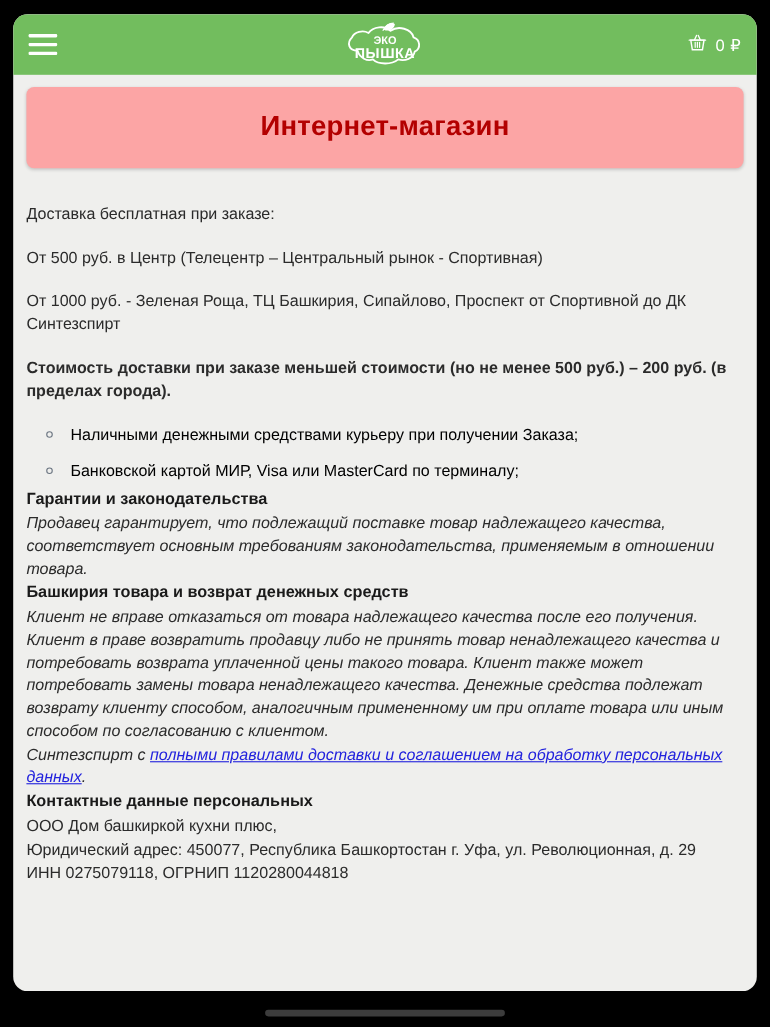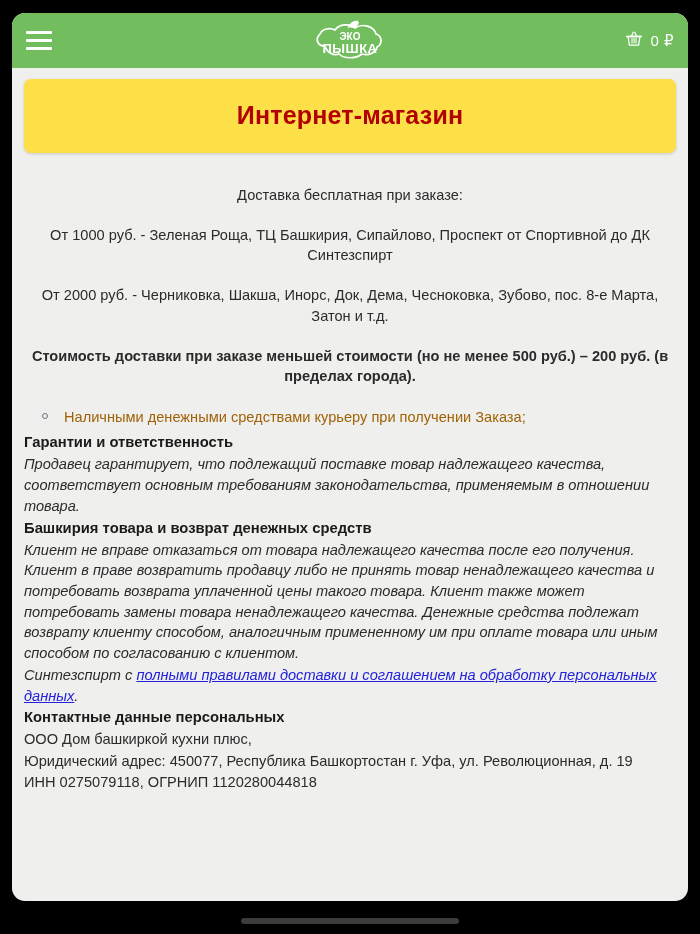--- a/index.html
+++ b/index.html
@@ -101,21 +101,21 @@
     color: #ffffff;
     font-size: 15px;
     cursor: pointer;
   }
   #cart-area .cart-glyph { display: block; }
   #cart-total { font-size: 15px; letter-spacing: .5px; white-space: nowrap; }
 
   
   #title-card {
     margin: 11px 12px 0 12px;
-    background: #fde047;
+    background: #fca5a5;
     border-radius: 7px;
     box-shadow: 0 1px 3px rgba(0,0,0,0.17);
     padding: 22px 12px 23px 12px;
     text-align: center;
   }
   #page-title {
     margin: 0;
     font-size: 25px;
     font-weight: bold;
     color: #b30000;
@@ -125,21 +125,20 @@
   
   #content {
     padding: 32px 12px 10px 12px;
     color: #2b2b2b;
     font-size: 14.6px;
     line-height: 1.42;
   }
 
   #content p.para {
     margin: 0 0 19px 0;
-    text-align: center;
   }
   #content p.para.tight {
     margin: 0 0 20px 0;
     font-weight: bold;
   }
   #content p.block {
     margin: 0 0 1px 0;
     font-style: italic;
   }
 
@@ -151,21 +150,21 @@
     line-height: 1.35;
   }
 
   ul#payment-methods {
     list-style: none;
     margin: 5px 0 6px 0;
     padding: 0 0 0 40px;
   }
   ul#payment-methods li {
     position: relative;
-    color: #a16207;
+    color: #000000;
     font-size: 14.6px;
     line-height: 1.4;
     margin-bottom: 10px;
     margin-top: 12px;
   }
   ul#payment-methods li:last-child { margin-bottom: 2px; }
   ul#payment-methods li .bullet-marker {
     position: absolute;
     left: -22px;
     top: 6px;
@@ -231,43 +230,47 @@
       </div>
     </div>
 
     <div id="title-card">
       <h1 id="page-title">Интернет-магазин</h1>
     </div>
 
     <div id="content">
 
       <p class="para">Доставка бесплатная при заказе:</p>
+      <p class="para">От 500 руб. в Центр (Телецентр – Центральный рынок - Спортивная)</p>
       <p class="para">От 1000 руб. - Зеленая Роща, ТЦ Башкирия, Сипайлово, Проспект от Спортивной до ДК Синтезспирт</p>
-      <p class="para">От 2000 руб. - Черниковка, Шакша, Инорс, Док, Дема, Чесноковка, Зубово, пос. 8-е Марта, Затон и т.д.</p>
 
       <p class="para tight">Стоимость доставки при заказе меньшей стоимости (но не менее 500 руб.) – 200 руб. (в пределах города).</p>
 
       <ul id="payment-methods">
         <li>
           <span class="bullet-marker"></span>
           <span>Наличными денежными средствами курьеру при получении Заказа;</span>
         </li>
+        <li>
+          <span class="bullet-marker"></span>
+          <span>Банковской картой МИР, Visa или MasterCard по терминалу;</span>
+        </li>
       </ul>
 
-      <h3 class="section-heading">Гарантии и ответственность</h3>
+      <h3 class="section-heading">Гарантии и законодательства</h3>
       <p class="block">Продавец гарантирует, что подлежащий поставке товар надлежащего качества, соответствует основным требованиям законодательства, применяемым в отношении товара.</p>
 
       <h3 class="section-heading">Башкирия товара и возврат денежных средств</h3>
       <p class="block">Клиент не вправе отказаться от товара надлежащего качества после его получения. Клиент в праве возвратить продавцу либо не принять товар ненадлежащего качества и потребовать возврата уплаченной цены такого товара. Клиент также может потребовать замены товара ненадлежащего качества. Денежные средства подлежат возврату клиенту способом, аналогичным примененному им при оплате товара или иным способом по согласованию с клиентом.</p>
 
       <p class="block"><span>Синтезспирт с </span><a class="doc-link">полными правилами доставки и соглашением на обработку персональных данных</a><span>.</span></p>
 
       <h3 class="section-heading">Контактные данные персональных</h3>
       <p class="contact-line">ООО Дом башкиркой кухни плюс,</p>
-      <p class="contact-line">Юридический адрес: 450077, Республика Башкортостан г. Уфа, ул. Революционная, д. 19</p>
+      <p class="contact-line">Юридический адрес: 450077, Республика Башкортостан г. Уфа, ул. Революционная, д. 29</p>
       <p class="contact-line">ИНН 0275079118, ОГРНИП 1120280044818</p>
 
     </div>
   </div>
 
   <div id="home-indicator-area">
     <div id="home-indicator"></div>
   </div>
 </div>
 

